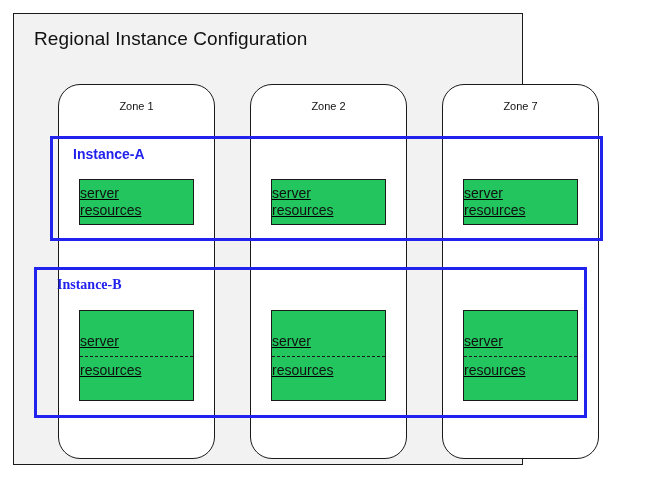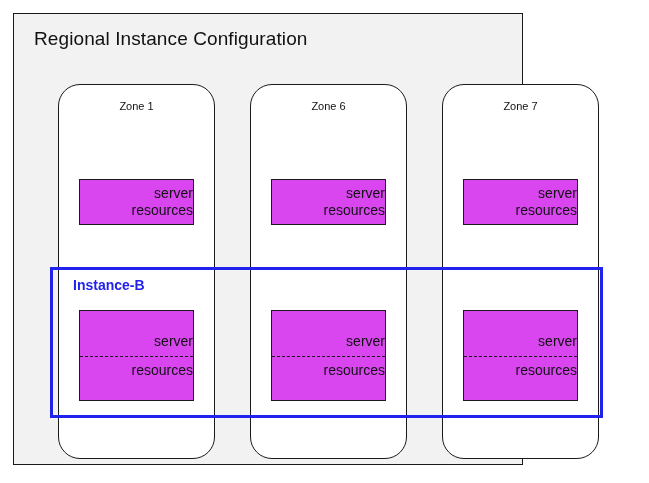--- a/index.html
+++ b/index.html
@@ -74,46 +74,48 @@
     box-sizing: border-box;
     background: transparent;
   }
   .instance-band-a {
     left: 36px;
     top: 122px;
     width: 553px;
     height: 105px;
   }
   .instance-band-b {
-    left: 36px;
+    left: 20px;
     top: 253px;
     width: 553px;
     height: 151px;
+    font-family: Liberation Serif, serif;
   }
 
   .instance-label {
     position: absolute;
     left: 20px;
     top: 7px;
     font-size: 14px;
     font-weight: bold;
     color: #2222ee;
     white-space: nowrap;
   }
 
   
   .resource-box {
     position: absolute;
-    background: #d946ef;
+    background: #22c55e;
     border: 1.2px solid #1a1a1a;
     box-sizing: border-box;
     display: flex;
     flex-direction: column;
-    align-items: flex-end;
+    align-items: flex-start;
     justify-content: center;
+    text-decoration: underline;
   }
   .resource-box .line {
     font-size: 14px;
     color: #111111;
     line-height: 17px;
     white-space: nowrap;
   }
 
   
   .resource-a {
@@ -159,21 +161,21 @@
 
 <div id="diagram-root">
 
   <div class="region-frame">
     <div class="region-title">Regional Instance Configuration</div>
 
     <div class="zone zone-0">
       <div class="zone-label">Zone 1</div>
     </div>
     <div class="zone zone-1">
-      <div class="zone-label">Zone 6</div>
+      <div class="zone-label">Zone 2</div>
     </div>
     <div class="zone zone-2">
       <div class="zone-label">Zone 7</div>
     </div>
 
     <div class="resource-box resource-a resource-a-0">
       <span class="line">server</span>
       <span class="line">resources</span>
     </div>
     <div class="resource-box resource-a resource-a-1">
@@ -194,18 +196,21 @@
       <span class="line line-top">server</span>
       <span class="divider"></span>
       <span class="line line-bottom">resources</span>
     </div>
     <div class="resource-box resource-b resource-b-2">
       <span class="line line-top">server</span>
       <span class="divider"></span>
       <span class="line line-bottom">resources</span>
     </div>
 
+    <div class="instance-band instance-band-a">
+      <div class="instance-label">Instance-A</div>
+    </div>
     <div class="instance-band instance-band-b">
       <div class="instance-label">Instance-B</div>
     </div>
 
   </div>
 </div>
 
 </body></html>

